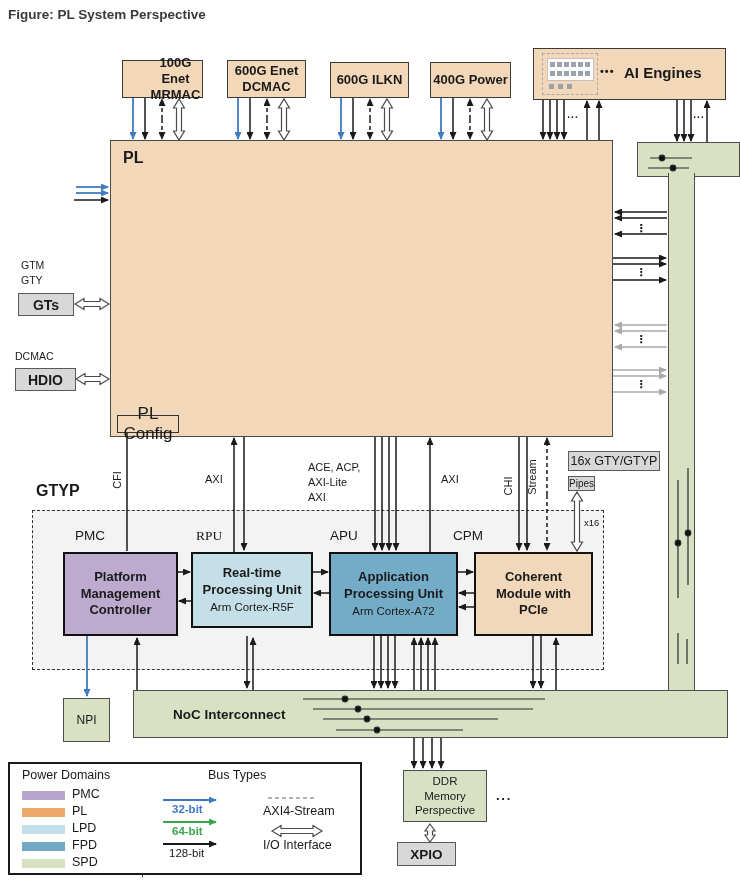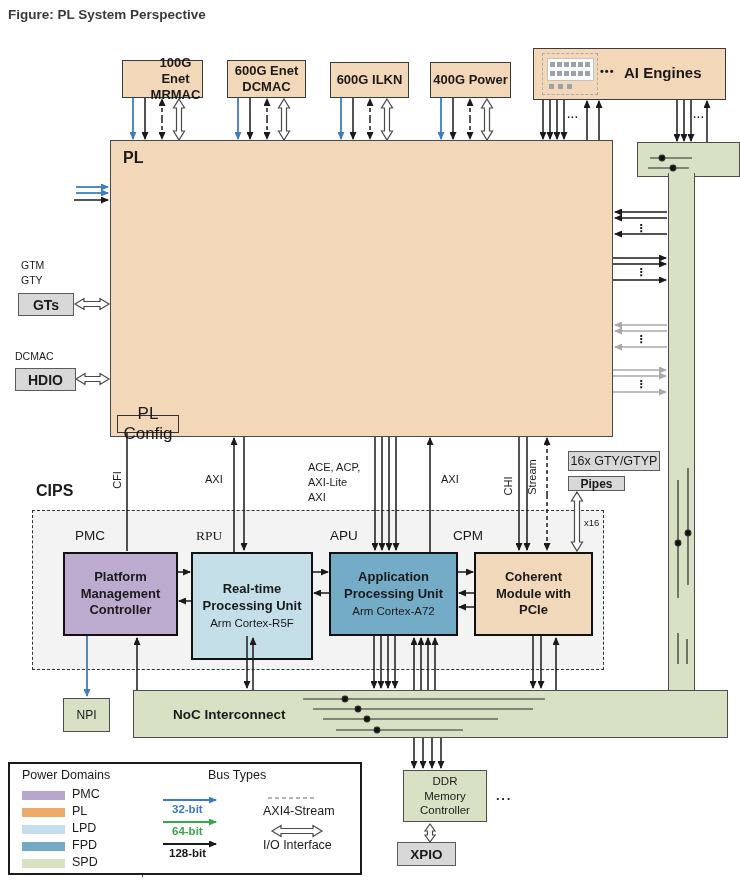--- a/index.html
+++ b/index.html
@@ -24,21 +24,21 @@
   .lgtxt{font-size:12.5px;}
   .sw{position:absolute;width:43px;height:9px;}
   .aisq{position:absolute;background:#9aa3ab;width:5px;height:5px;}
 </style>
 </head>
 <body>
 
 <div class="abs title" style="left:8px;top:7px;">Figure: PL System Perspective</div>
 
 <div class="abs z1" style="left:32px;top:510px;width:572px;height:160px;background:#f3f3f3;border:1.6px dashed #333;box-sizing:border-box;"></div>
-<div class="abs z4" style="left:36px;top:482px;font-size:16px;font-weight:600;">CIPS</div>
+<div class="abs z4" style="left:36px;top:482px;font-size:16px;font-weight:600;">GTYP</div>
 
 <div class="abs z2 green" style="left:637px;top:142px;width:103px;height:35px;box-sizing:border-box;"></div>
 <div class="abs z2" style="left:668px;top:173px;width:27px;height:519px;background:#d8e1c3;border-left:1.4px solid #4d4d4d;border-right:1.4px solid #4d4d4d;box-sizing:border-box;"></div>
 <div class="box z2 green" style="left:133px;top:690px;width:595px;height:48px;"></div>
 <div class="abs z4" style="left:173px;top:707px;font-size:13.5px;font-weight:bold;">NoC Interconnect</div>
 
 <div class="box z2 tan b13" style="left:122px;top:60px;width:81px;height:38px;padding-left:26px;">
     <span class="pre">100G Enet
 MRMAC</span>
   </div>
@@ -91,54 +91,54 @@
 <div class="rot" style="left:117px;top:480px;">CFI</div>
 <div class="buslbl" style="left:205px;top:473px;">AXI</div>
 <div class="buslbl pre" style="left:308px;top:460px;line-height:1.35;">ACE, ACP,
 AXI-Lite
 AXI</div>
 <div class="buslbl" style="left:441px;top:473px;">AXI</div>
 <div class="rot" style="left:508px;top:486px;">CHI</div>
 <div class="rot" style="left:532px;top:477px;">Stream</div>
 
 <div class="box z2 grey" style="left:568px;top:451px;width:92px;height:20px;font-size:12.5px;">16x GTY/GTYP</div>
-<div class="box z2 grey" style="left:568px;top:476px;width:57px;height:15px;font-size:12px;font-weight:bold;">Pipes</div>
+<div class="box z2 grey" style="left:568px;top:476px;width:27px;height:15px;font-size:10px;">Pipes</div>
 <div class="abs z4" style="left:584px;top:517px;font-size:9.5px;">x16</div>
 
 <div class="abs z4 taglbl" style="left:75px;top:528px;">PMC</div>
 <div class="abs z4 taglbl" style="left:196px;top:528px;font-family:Liberation Serif, serif;">RPU</div>
 <div class="abs z4 taglbl" style="left:330px;top:528px;">APU</div>
 <div class="abs z4 taglbl" style="left:453px;top:528px;text-align:center;">CPM</div>
 
 <div class="box z2" style="left: 63px; top: 552px; width: 115px; height: 84px; border: 2px solid rgb(17, 17, 17); flex-direction: column; background: rgb(188, 171, 206);">
   <span class="pre blocktitle">Platform
 Management
 Controller</span>
 </div>
-<div class="box z2" style="left: 191px; top: 552px; width: 122px; height: 108px; border: 2px solid rgb(17, 17, 17); flex-direction: column; background: rgb(197, 223, 233);">
+<div class="box z2" style="left: 191px; top: 552px; width: 122px; height: 76px; border: 2px solid rgb(17, 17, 17); flex-direction: column; background: rgb(197, 223, 233);">
   <span class="pre blocktitle">Real-time
 Processing Unit</span>
   <span class="blocksub">Arm Cortex-R5F</span>
 </div>
 <div class="box z2" style="left: 329px; top: 552px; width: 129px; height: 84px; border: 2px solid rgb(17, 17, 17); flex-direction: column; background: rgb(116, 172, 200);">
   <span class="pre blocktitle">Application
 Processing Unit</span>
   <span class="blocksub">Arm Cortex-A72</span>
 </div>
 <div class="box z2" style="left: 474px; top: 552px; width: 119px; height: 84px; border: 2px solid rgb(17, 17, 17); flex-direction: column; background: rgb(242, 216, 186);">
   <span class="pre blocktitle">Coherent
 Module with
 PCIe</span>
 </div>
 
-<div class="box z2 green" style="left:63px;top:698px;width:47px;height:34px;font-size:12px;">NPI</div>
+<div class="box z2 green" style="left:63px;top:698px;width:47px;height:44px;font-size:12px;">NPI</div>
 <div class="box z2 green" style="left:403px;top:770px;width:84px;height:52px;font-size:11.5px;line-height:1.3;">
     <span class="pre">DDR
 Memory
-Controller</span>
+Perspective</span>
   </div>
 <div class="abs z4" style="left:496px;top:791px;font-size:13px;font-weight:bold;letter-spacing:1px;">···</div>
 <div class="box z2 grey" style="left:397px;top:842px;width:59px;height:24px;font-size:13.5px;font-weight:600;">XPIO</div>
 
 <div class="hd" style="left:573px;top:114px;">...</div>
 <div class="hd" style="left:699px;top:114px;">...</div>
 <div class="vd" style="left:641px;top:228px;">⋮</div>
 <div class="vd" style="left:641px;top:272px;">⋮</div>
 <div class="vd" style="left:641px;top:339px;">⋮</div>
 <div class="vd" style="left:641px;top:384px;">⋮</div>
@@ -153,21 +153,21 @@
 <div class="abs z4 lgtxt" style="left:72px;top:787px;">PMC</div>
 <div class="abs z4 lgtxt" style="left:72px;top:804px;">PL</div>
 <div class="abs z4 lgtxt" style="left:72px;top:821px;">LPD</div>
 <div class="abs z4 lgtxt" style="left:72px;top:838px;">FPD</div>
 <div class="abs z4 lgtxt" style="left:72px;top:855px;">SPD</div>
 <div class="abs z4 lgtxt" style="left:208px;top:768px;font-weight:500;">Bus Types</div>
 <div class="rot pre" style="left:146px;top:829px;font-size:10px;text-align:center;line-height:1.3;">Transaction
 Requests</div>
 <div class="abs z4" style="left: 172px; top: 803px; font-size: 11.5px; font-weight: 600; color: rgb(60, 120, 196);">32-bit</div>
 <div class="abs z4" style="left: 172px; top: 825px; font-size: 11.5px; font-weight: 600; color: rgb(58, 166, 74);">64-bit</div>
-<div class="abs z4" style="left: 169px; top: 847px; font-size: 11.5px; font-weight: 700; color: rgb(26, 26, 26);">128-bit</div>
+<div class="abs z4" style="left: 169px; top: 847px; font-size: 11.5px; font-weight: 400; color: rgb(26, 26, 26);">128-bit</div>
 <div class="abs z4 lgtxt" style="left:263px;top:804px;">AXI4-Stream</div>
 <div class="abs z4 lgtxt" style="left:263px;top:838px;">I/O Interface</div>
 
 <svg class="layer" width="740" height="882" viewBox="0 0 740 882">
   <defs>
     <marker id="mK" markerUnits="userSpaceOnUse" markerWidth="8" markerHeight="7" refX="7" refY="3.5" orient="auto">
         <path d="M0,0L8,3.5L0,7Z" fill="#1a1a1a"></path>
       </marker>
     <marker id="mB" markerUnits="userSpaceOnUse" markerWidth="8" markerHeight="7" refX="7" refY="3.5" orient="auto">
         <path d="M0,0L8,3.5L0,7Z" fill="#3f7cc1"></path>

